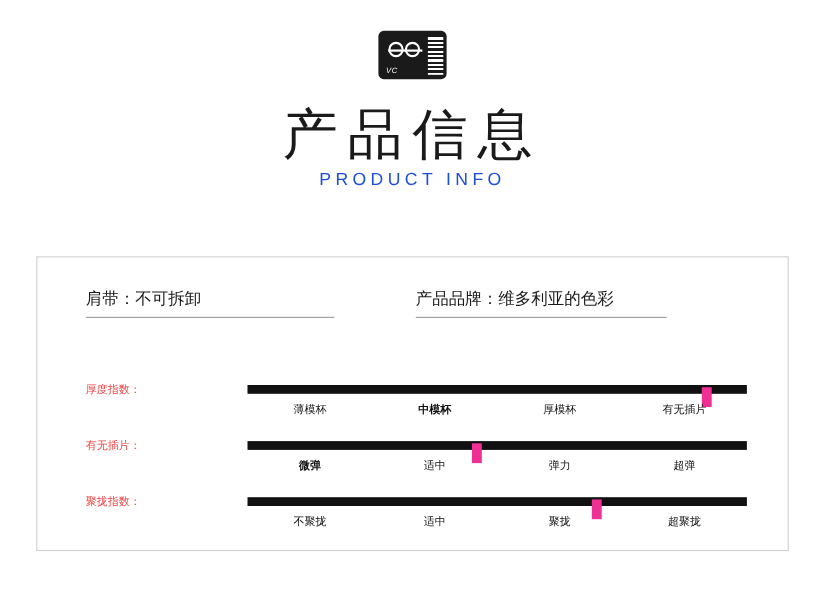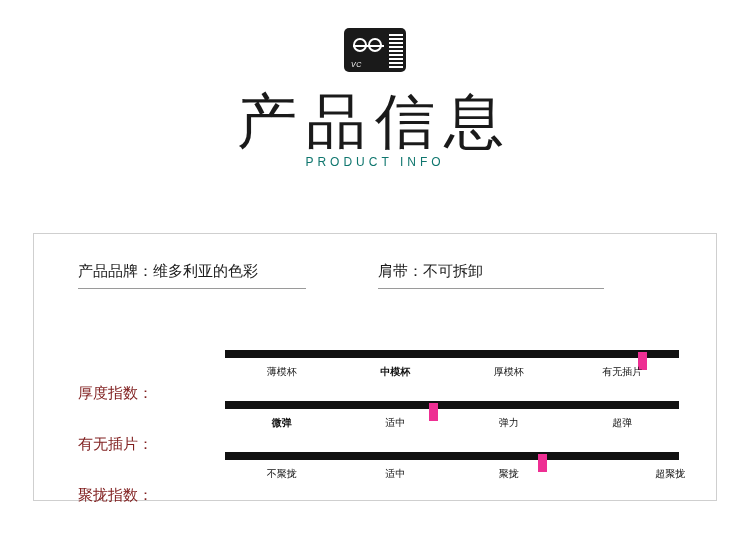--- a/index.html
+++ b/index.html
@@ -75,35 +75,35 @@
     letter-spacing: 0.5px;
   }
 
   
   .title-cn {
     position: absolute;
     top: 92px;
     left: 0;
     width: 750px;
     text-align: center;
-    font-size: 60px;
+    font-size: 50px;
     letter-spacing: 9px;
     font-weight: 400;
     color: #1a1a1a;
     line-height: 60px;
   }
   .title-en {
     position: absolute;
     top: 155px;
     left: 0;
     width: 750px;
     text-align: center;
-    font-size: 12px;
+    font-size: 16px;
     letter-spacing: 4px;
-    color: #0f766e;
+    color: #1d4ed8;
   }
 
   
   .panel {
     position: absolute;
     top: 233px;
     left: 33px;
     width: 684px;
     height: 268px;
     border: 1px solid #cfcfcf;
@@ -146,24 +146,23 @@
     width: 600px;
   }
   .slider-row {
     position: relative;
     height: 51px;
   }
   .slider-label {
     position: absolute;
     left: 0;
     top: 4px;
-    font-size: 15px;
-    color: #7f1d1d;
+    font-size: 10px;
+    color: #ef4444;
     white-space: nowrap;
-    margin-top: 37px;
   }
   .track {
     position: absolute;
     left: 147px;
     top: 7px;
     width: 454px;
     height: 8px;
     background: #111111;
   }
   .knob {
@@ -203,25 +202,25 @@
     </div>
   </div>
 
   <div class="title-cn">产品信息</div>
   <div class="title-en">PRODUCT INFO</div>
 
   <div class="panel">
 
     <div class="info-grid">
       <div class="info-row">
+        <div class="info-cell right">
+          <span class="inner"><span>肩带：</span><span>不可拆卸</span></span>
+        </div>
         <div class="info-cell left">
           <span class="inner"><span>产品品牌：</span><span>维多利亚的色彩</span></span>
-        </div>
-        <div class="info-cell right">
-          <span class="inner"><span>肩带：</span><span>不可拆卸</span></span>
         </div>
       </div>
       <div class="info-row">
       </div>
     </div>
 
     <div class="sliders">
 
       <div class="slider-row">
         <div class="slider-label">厚度指数：</div>
@@ -251,19 +250,19 @@
 
       <div class="slider-row">
         <div class="slider-label">聚拢指数：</div>
         <div class="track">
           <div class="knob" id="knob2" style="left: calc(70% - 5px); background: rgb(238, 47, 147);"></div>
         </div>
         <div class="ticks" id="ticks2">
             <div class="tick" style="left: 12.5%;">不聚拢</div>
             <div class="tick" style="left: 37.5%;">适中</div>
             <div class="tick" style="left: 62.5%;">聚拢</div>
-            <div class="tick" style="left: 87.5%; margin-left: 48px;">超聚拢</div>
+            <div class="tick" style="left: 87.5%;">超聚拢</div>
           </div>
       </div>
 
     </div>
   </div>
 </div>
 
 </body></html>

